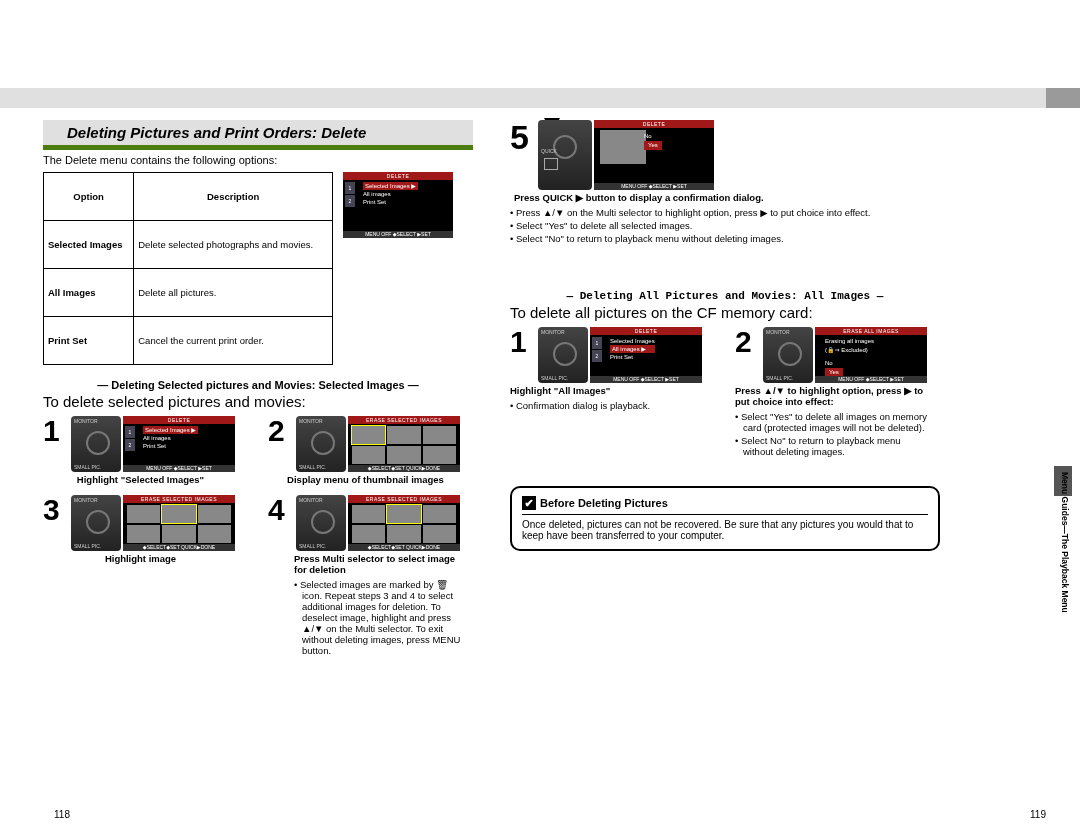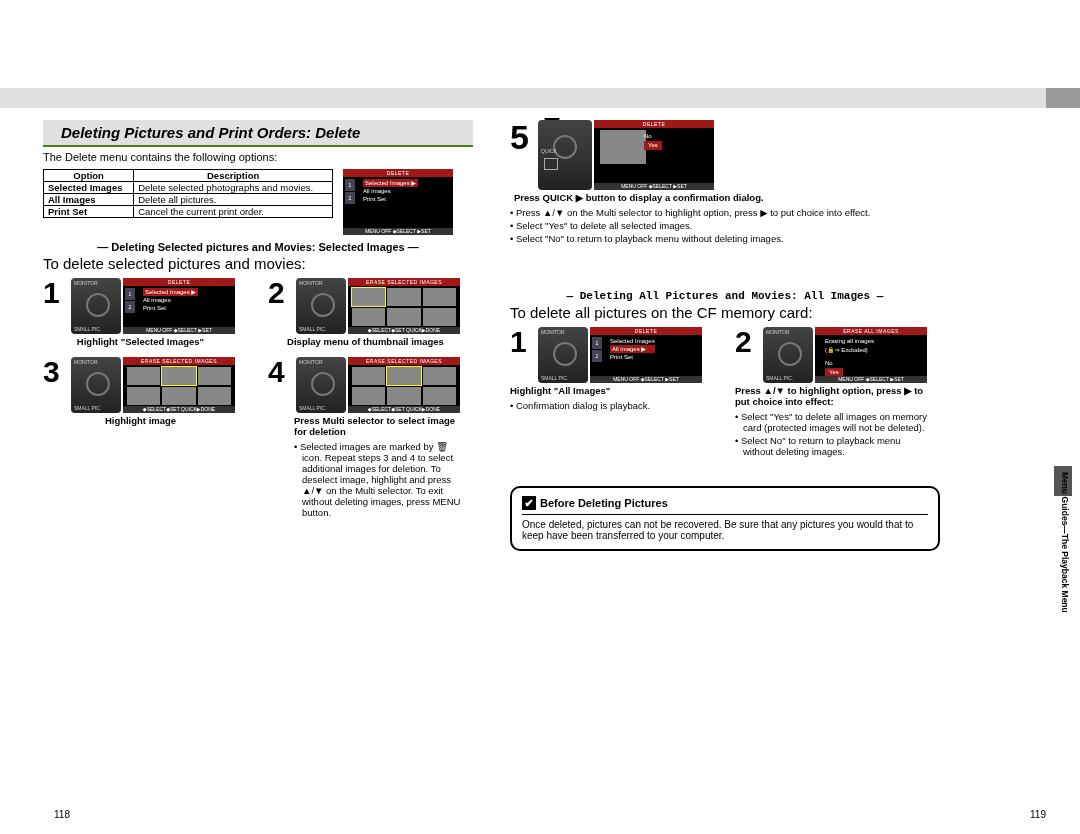--- a/index.html
+++ b/index.html
@@ -35,34 +35,34 @@
     width: 430px;
   }
   .page-left { left: 43px; }
   .page-right { left: 510px; }
 
   .section-title {
     background: #e0e0e0;
     font-weight: bold;
     font-style: italic;
     font-size: 15px;
-    padding: 4px 18px;
-    border-bottom: 2px solid #4d7c0f;
+    padding: 4px 24px;
+    border-bottom: 5px solid #4d7c0f;
     margin-bottom: 4px;
   }
   .intro { font-size: 11px; margin-bottom: 6px; }
 
   table.options {
     border-collapse: collapse;
     width: 290px;
     margin-bottom: 8px;
   }
   table.options th, table.options td {
     border: 1px solid #000;
-    padding: 0 4px;
+    padding: 18px 4px;
     font-size: 9.5px;
     text-align: left;
     vertical-align: top;
     margin-left: 44px;
   }
   table.options th { background: #fff; font-weight: bold; text-align: center; }
   table.options td.opt { font-weight: bold; }
 
   .sub-header {
     font-weight: bold;

